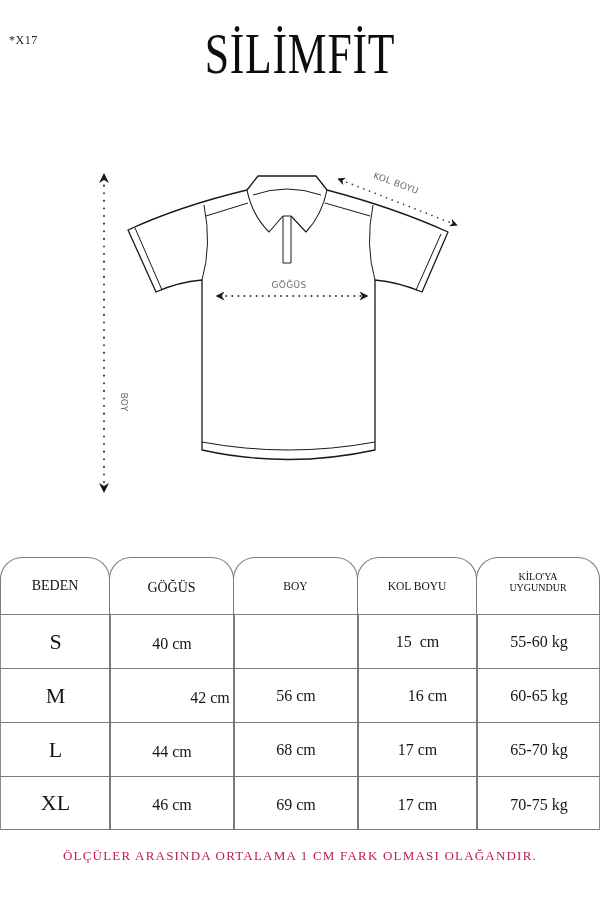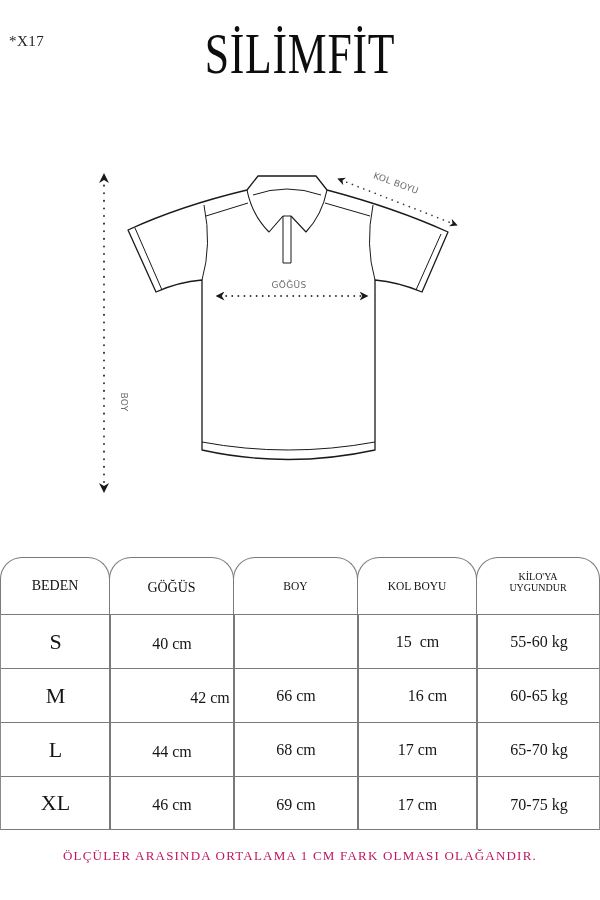--- a/index.html
+++ b/index.html
@@ -12,21 +12,21 @@
       height: 900px;
       position: relative;
       overflow: hidden;
       font-family: "Liberation Serif", "DejaVu Serif", serif;
       color: #111111;
     }
     .code {
       position: absolute;
       left: 9px;
       top: 33px;
-      font-size: 15px;
+      font-size: 12px;
       color: #222;
       letter-spacing: 0.5px;
     }
     .brand {
       position: absolute;
       left: 0;
       width: 600px;
       top: 22px;
       text-align: center;
       font-size: 56px;
@@ -230,21 +230,21 @@
 
     <div class="data-row">
       <div class="data-cell size" style="left:0;width:109px;">S</div>
       <div class="data-cell" style="left:109px;width:124px;padding-top:4px;">40 cm</div>
       <div class="data-cell" style="left:357px;width:119px;white-space:pre;">15  cm</div>
       <div class="data-cell" style="left:476px;width:124px;">55-60 kg</div>
     </div>
     <div class="data-row">
       <div class="data-cell size" style="left:0;width:109px;">M</div>
       <div class="data-cell" style="left:109px;width:124px;padding-top:4px;margin-left:38px;">42 cm</div>
-      <div class="data-cell" style="left:233px;width:124px;">66 cm</div>
+      <div class="data-cell" style="left:233px;width:124px;">56 cm</div>
       <div class="data-cell" style="left:357px;width:139px;">16 cm</div>
       <div class="data-cell" style="left:476px;width:124px;">60-65 kg</div>
     </div>
     <div class="data-row">
       <div class="data-cell size" style="left:0;width:109px;">L</div>
       <div class="data-cell" style="left:109px;width:124px;padding-top:4px;">44 cm</div>
       <div class="data-cell" style="left:233px;width:124px;">68 cm</div>
       <div class="data-cell" style="left:357px;width:119px;">17 cm</div>
       <div class="data-cell" style="left:476px;width:124px;">65-70 kg</div>
     </div>

